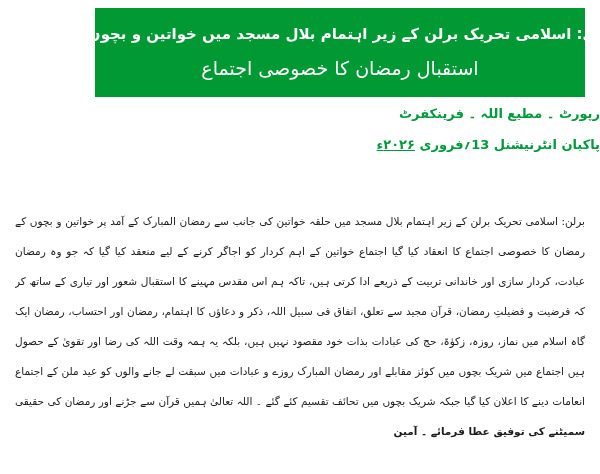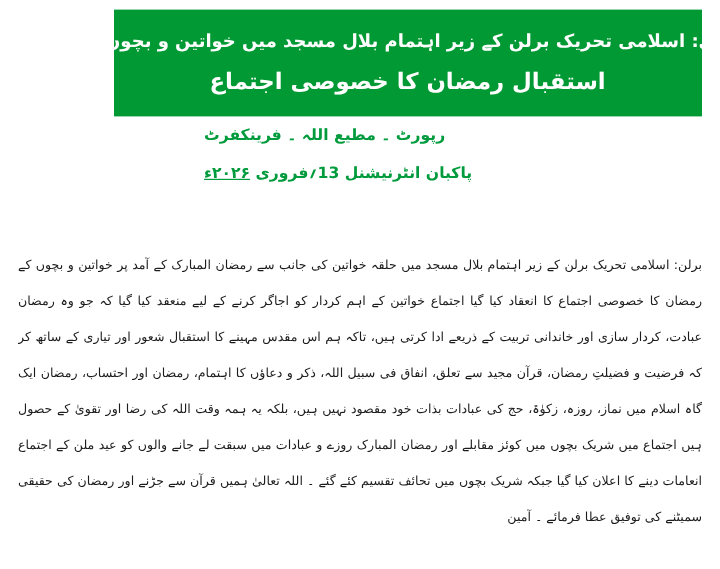--- a/index.html
+++ b/index.html
@@ -34,31 +34,31 @@
     direction: rtl;
   }
   .banner .headline-line1 {
     font-size: 15px;
     font-weight: bold;
     white-space: nowrap;
     line-height: 1.5;
   }
   .banner .headline-line2 {
     font-size: 19px;
-    font-weight: bold;
+    font-weight: normal;
     white-space: nowrap;
     line-height: 1.4;
   }
   
   .byline {
     position: absolute;
     top: 103px;
     left: 170px;
     width: 430px;
-    text-align: left;
+    text-align: right;
     color: #009B3C;
     font-weight: bold;
     direction: rtl;
   }
   .byline .byline-row {
     font-size: 13px;
     line-height: 22px;
     white-space: nowrap;
     margin-bottom: 9px;
   }
@@ -79,20 +79,21 @@
     line-height: 30px;
     height: 30px;
     overflow: hidden;
     text-align: justify;
     text-align-last: justify;
     white-space: normal;
   }
   .article .article-line.last-line {
     text-align: right;
     text-align-last: right;
+    font-weight: bold;
   }
 </style>
 </head>
 <body>
 
 <div class="banner">
   <div class="headline-line1">جرمنی: اسلامی تحریک برلن کے زیر اہتمام بلال مسجد میں خواتین و بچوں کیلئے</div>
   <div class="headline-line2">استقبال رمضان کا خصوصی اجتماع</div>
 </div>
 

